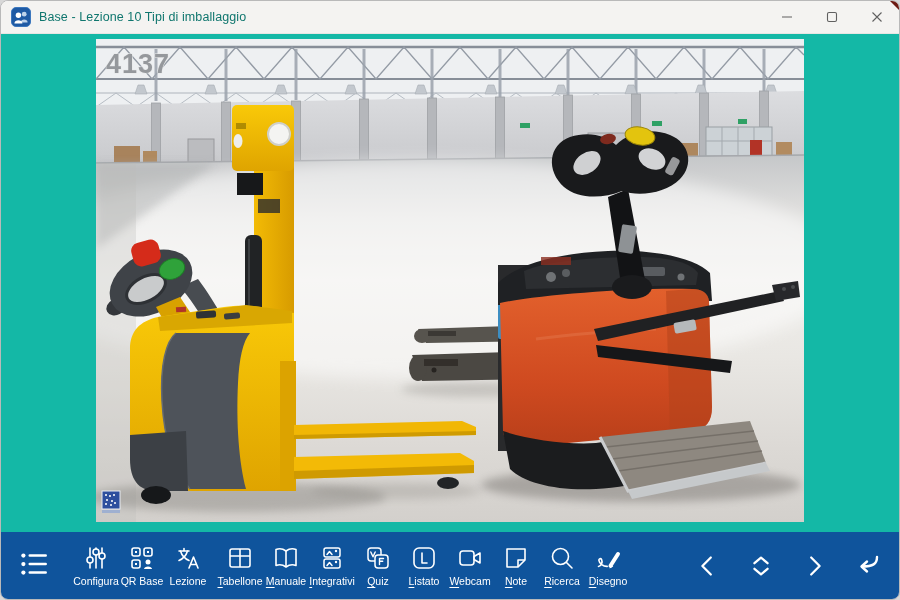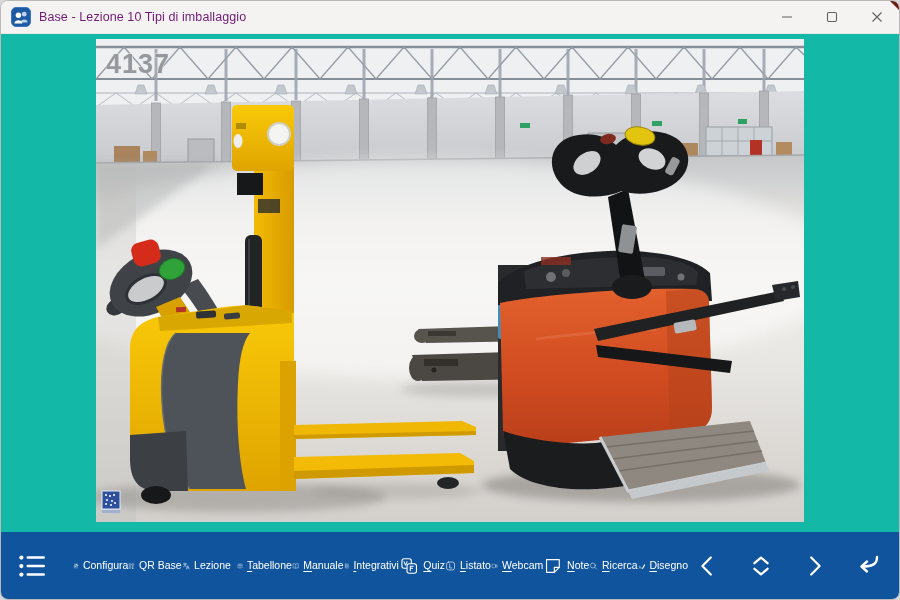--- a/index.html
+++ b/index.html
@@ -1,25 +1,25 @@
 <!DOCTYPE html>
 <html><head>
 <meta charset="utf-8">
 <style>
   html,body{margin:0;padding:0;width:900px;height:600px;background:#d8d8d8;font-family:"Liberation Sans",sans-serif;overflow:hidden}
   .window{position:absolute;inset:0;background:#fafbfd;border-radius:8px;border:1px solid #b9b9b9;overflow:hidden;box-sizing:border-box}
   .titlebar{height:32px;background:#f4f3f1;display:flex;align-items:center;border-bottom:1px solid #e7e6e4}
   .app-icon{margin:0 8px 0 10px;display:flex}
-  .title{font-size:12.5px;color:#701a75;letter-spacing:.1px}
+  .title{font-size:12.5px;color:#0f766e;letter-spacing:.1px}
   .win-controls{margin-left:auto;display:flex;height:31px}
   .win-controls button{width:45px;height:31px;background:transparent;border:none;display:flex;align-items:center;justify-content:center;cursor:pointer;padding:0}
   .content{position:relative;height:500px;background:#14b8a6}
   .photo{position:absolute;left:95px;top:5px;width:708px;height:483px;display:block}
   .toolbar{position:absolute;left:0;right:0;bottom:0;height:67px;background:#0f549c;display:flex;align-items:center;padding:0 12px 0 10px;box-sizing:border-box}
-  .tb-btn{height:67px;min-width:46px;display:flex;flex-direction:row;align-items:center;justify-content:center;gap:4px;background:none;border:none;color:#fff;cursor:pointer;padding:0}
+  .tb-btn{height:67px;min-width:46px;display:flex;flex-direction:column;align-items:center;justify-content:center;gap:4px;background:none;border:none;color:#fff;cursor:pointer;padding:0}
   .tb-btn.icon-only{justify-content:center}
   .tb-label{font-size:10.5px;line-height:1;white-space:nowrap;color:#fff}
   .tb-label u{text-underline-offset:2px}
   .menu-btn{margin-right:16px}
   .gap-left{margin-left:6px}
   .nav{margin-left:auto;display:flex;gap:13px;align-items:center}
   .nav-btn{width:40px;height:52px;display:flex;align-items:center;justify-content:center;background:none;border:none;cursor:pointer;padding:0}
   .artifact{position:absolute;top:0;right:0;width:0;height:0;border-left:9px solid transparent;border-top:9px solid #6d1a12;z-index:20}
   svg{display:block}
 </style>

